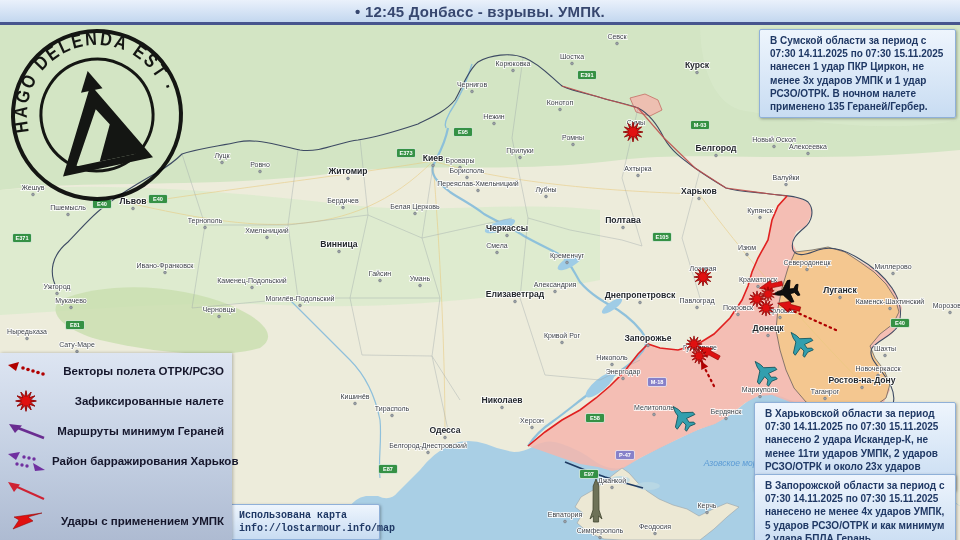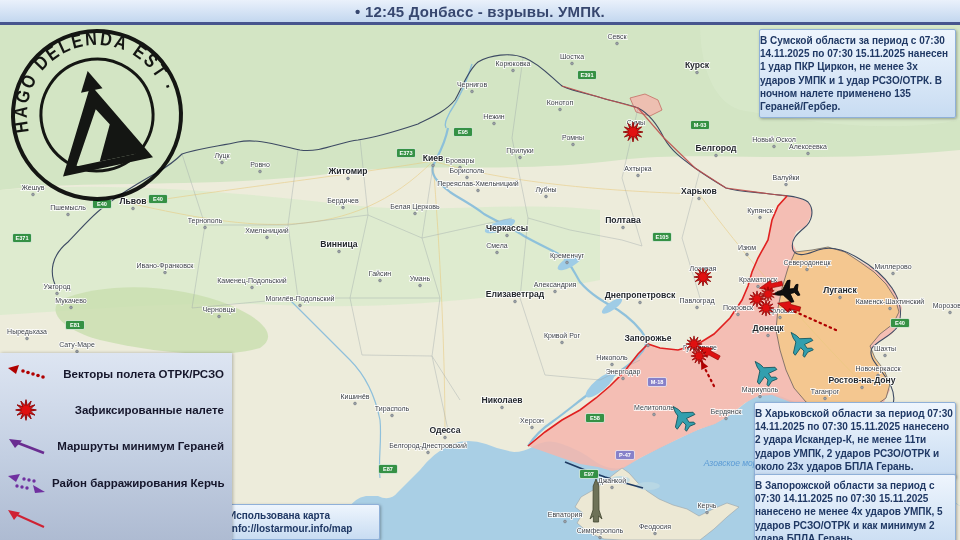--- a/index.html
+++ b/index.html
@@ -25,25 +25,25 @@
   #legend{position:absolute;left:0;top:353px;width:232px;height:187px;z-index:35;
     background:linear-gradient(#dde5f2 0%,#c3cfe2 55%,#aebbd2 100%);
     box-shadow:1px 0 3px rgba(0,0,0,.25);
     display:flex;flex-direction:column;justify-content:space-around;padding:3px 0;box-sizing:border-box;}
   .lrow{display:flex;align-items:center;}
   .licon{width:52px;flex:0 0 52px;display:flex;justify-content:center;}
   .llabel{flex:1;text-align:right;padding-right:8px;font-size:11.5px;font-weight:bold;color:#15162b;white-space:nowrap;}
   
   .ibox{position:absolute;z-index:35;background:linear-gradient(#eef5fd,#c8dcf2);
     border:1px solid #8fb0d8;border-radius:2px;box-shadow:1px 1px 3px rgba(0,0,0,.3);
-    padding:4px 0;font-size:10px;font-weight:600;color:#1f3864;line-height:1.32;box-sizing:border-box;}
+    padding:4px 10px;font-size:10px;font-weight:600;color:#1f3864;line-height:1.32;box-sizing:border-box;}
   #box-sumy{left:759px;top:29px;width:197px;}
   #box-kharkiv{left:754px;top:402px;width:202px;}
   #box-zap{left:754px;top:474px;width:202px;}
-  #source-box{left:228px;top:504px;width:152px;z-index:34;}
+  #source-box{left:228px;top:504px;width:152px;z-index:34;font-family:Liberation Mono, monospace;}
   #source-box div{white-space:nowrap;}
 </style>
 </head>
 <body>
 
 <div id="screen">
 
   <svg id="mapsvg" viewBox="0 22 960 518">
     <defs>
       <polygon id="star" points="9,0 3.9,1 7.8,4.5 2.8,2.8 4.5,7.8 1,3.9 0,9 -1,3.9 -4.5,7.8 -2.8,2.8 -7.8,4.5 -3.9,1 -9,0 -3.9,-1 -7.8,-4.5 -2.8,-2.8 -4.5,-7.8 -1,-3.9 0,-9 1,-3.9 4.5,-7.8 2.8,-2.8 7.8,-4.5 3.9,-1"></polygon>
@@ -398,29 +398,37 @@
             <polygon points="6,5 18,3 14,11" fill="#7030a0"></polygon>
             <circle cx="22" cy="8" r="1.7" fill="#7030a0"></circle>
             <circle cx="27" cy="9" r="1.7" fill="#7030a0"></circle>
             <circle cx="32" cy="10" r="1.7" fill="#7030a0"></circle>
             <circle cx="15" cy="15" r="1.7" fill="#7030a0"></circle>
             <circle cx="20" cy="16" r="1.7" fill="#7030a0"></circle>
             <circle cx="25" cy="17" r="1.7" fill="#7030a0"></circle>
             <polygon points="43,21 31,14 33,22" fill="#7030a0"></polygon>
           </svg>
         </span>
-        <span class="llabel">Район барражирования Керчь</span>
+        <span class="llabel">Район барражирования Харьков</span>
       </div>
       <div class="lrow">
         <span class="licon">
           <svg width="48" height="22" viewBox="0 0 48 22">
             <line x1="42" y1="19" x2="13" y2="6" stroke="#cf2233" stroke-width="2"></line>
             <polygon points="6,2 18,4.5 12,12" fill="#cf2233"></polygon>
           </svg>
         </span>
+      </div>
+      <div class="lrow">
+        <span class="licon">
+          <svg width="48" height="24" viewBox="0 0 48 24">
+            <path d="M40,4 L26,8 L31,12 L11,20 L17,11 L12,8 Z" fill="#e01010" stroke="#8b0000" stroke-width=".5"></path>
+          </svg>
+        </span>
+        <span class="llabel">Удары с применением УМПК</span>
       </div>
     </div>
 
   <div class="ibox" id="box-sumy">В Сумской области за период с 07:30 14.11.2025 по 07:30 15.11.2025 нанесен 1 удар ПКР Циркон, не менее 3х ударов УМПК и 1 удар РСЗО/ОТРК. В ночном налете применено 135 Гераней/Гербер.</div>
   <div class="ibox" id="box-kharkiv">В Харьковской области за период 07:30 14.11.2025 по 07:30 15.11.2025 нанесено 2 удара Искандер-К, не менее 11ти ударов УМПК, 2 ударов РСЗО/ОТРК и около 23х ударов БПЛА Герань.</div>
   <div class="ibox" id="box-zap">В Запорожской области за период с 07:30 14.11.2025 по 07:30 15.11.2025 нанесено не менее 4х ударов УМПК, 5 ударов РСЗО/ОТРК и как минимум 2 удара БПЛА Герань.</div>
   <div class="ibox" id="source-box">
     <div>Использована карта</div>
     <div>info://lostarmour.info/map</div>
   </div>

